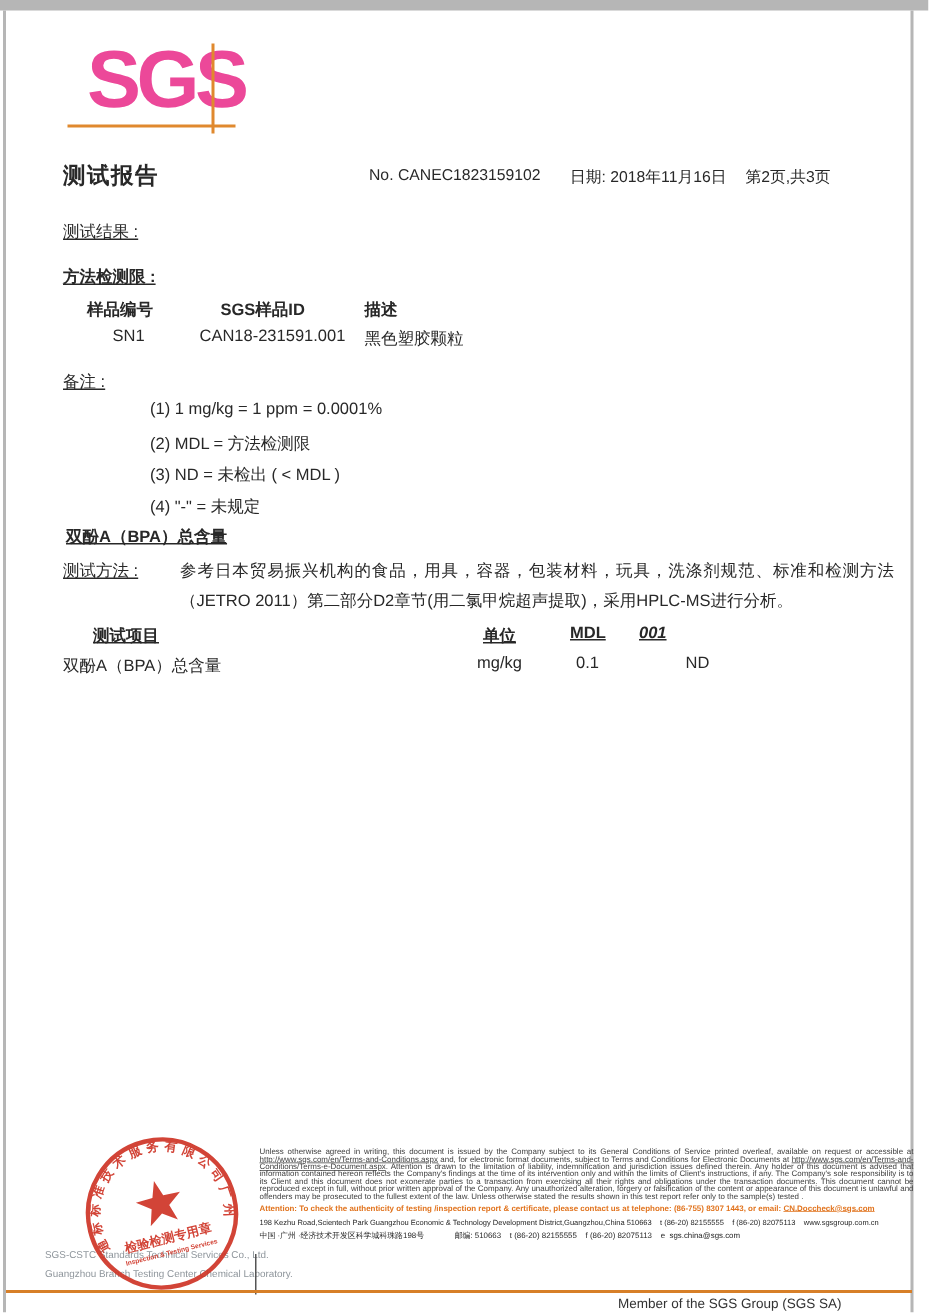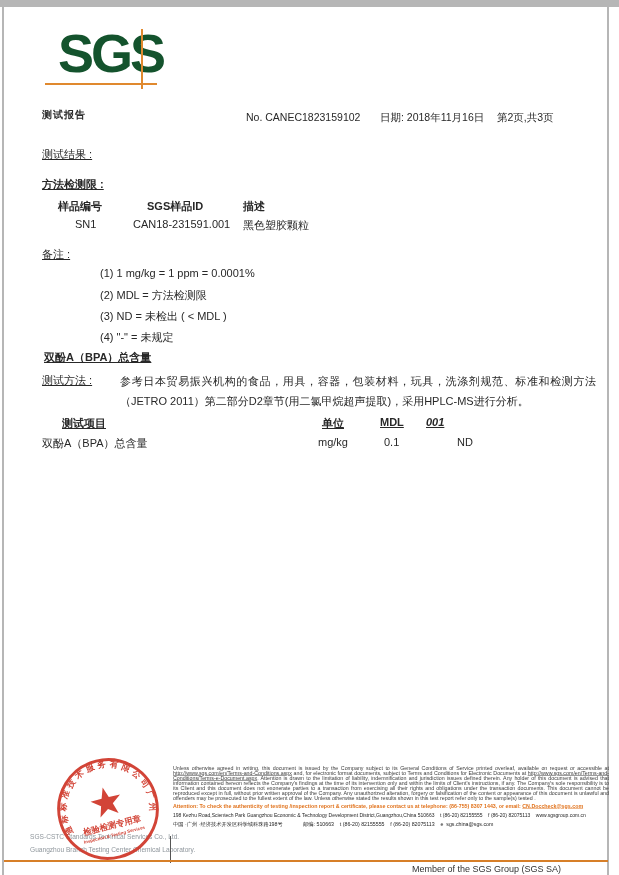--- a/index.html
+++ b/index.html
@@ -6,25 +6,25 @@
   body{
     width:619px;height:875px;background:#ffffff;position:relative;overflow:hidden;
     font-family:"Liberation Sans", sans-serif;color:#282828;
   }
   .abs{position:absolute;}
   
   .edge-top{top:0;left:0;width:619px;height:7px;background:#b6b6b6;}
   .edge-left{top:7px;left:2px;width:2px;height:868px;background:#b6b6b6;}
   .edge-right{top:7px;left:607px;width:2px;height:868px;background:#b6b6b6;}
   
-  .logo-text{left:58px;top:24px;font-size:54px;font-weight:bold;color:#14532d;letter-spacing:-3px;line-height:58px;text-align:center;}
+  .logo-text{left:58px;top:24px;font-size:54px;font-weight:bold;color:#ec4899;letter-spacing:-3px;line-height:58px;text-align:center;}
   .logo-hline{left:45px;top:83px;width:112px;height:2px;background:#e0892e;}
   .logo-vline{left:141px;top:29px;width:2px;height:60px;background:#e0892e;}
   
-  .doc-title{left:42px;top:108px;font-size:10px;font-weight:bold;letter-spacing:1px;}
+  .doc-title{left:42px;top:108px;font-size:15px;font-weight:bold;letter-spacing:1px;}
   .hdr{font-size:10.5px;top:111px;}
   .hdr-no{left:218px;padding-left:28px;}
   .hdr-date{left:380px;}
   .hdr-page{left:497px;}
   .lbl{font-size:11px;text-decoration:underline;}
   .bold{font-weight:bold;}
   .u{text-decoration:underline;}
   .it{font-style:italic;}
   
   .st-h{top:199px;font-size:11px;font-weight:bold;}

